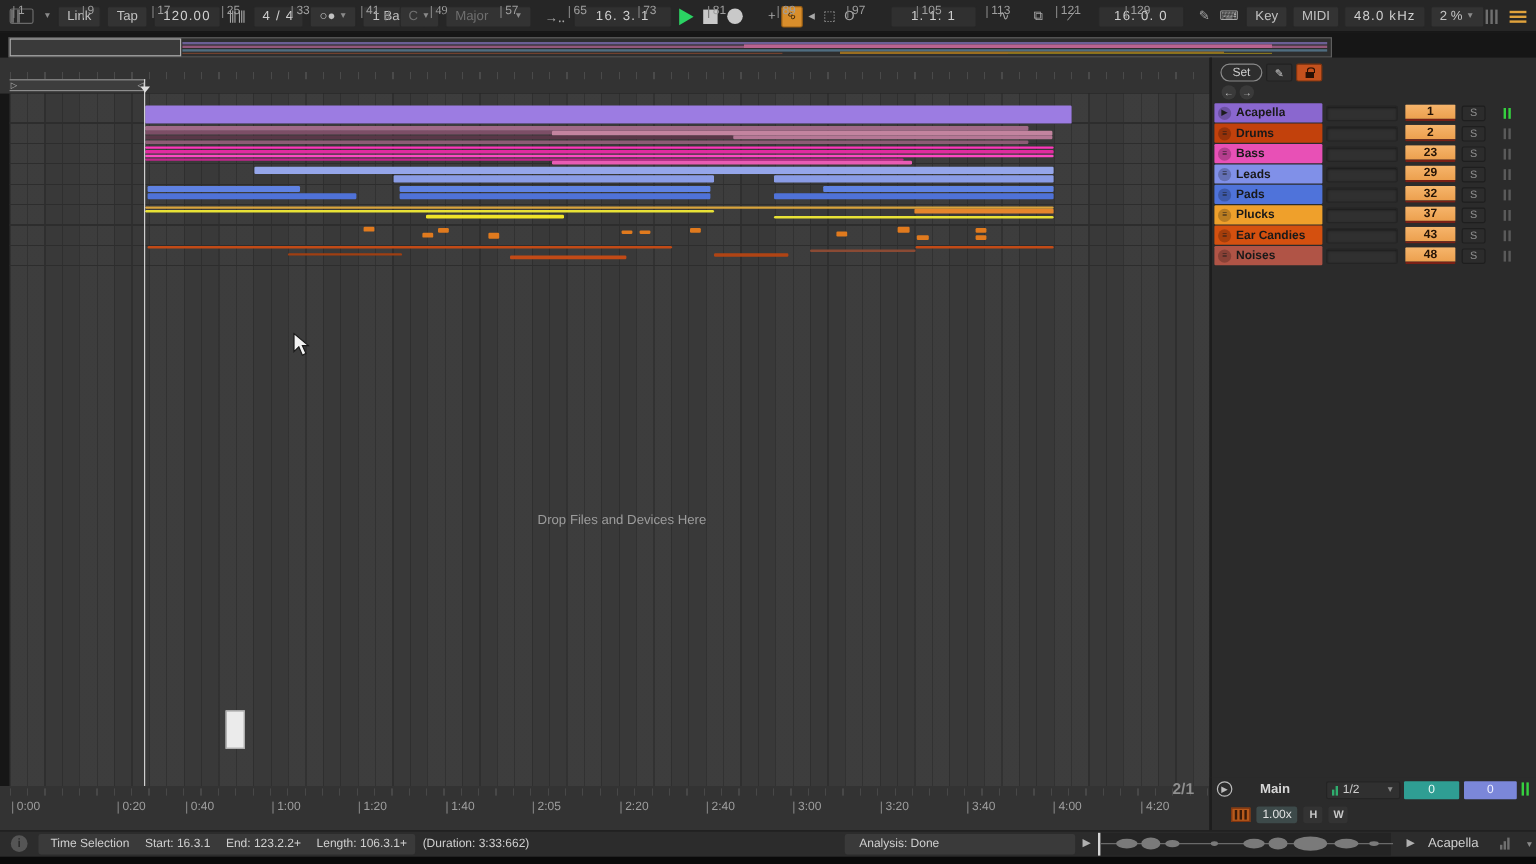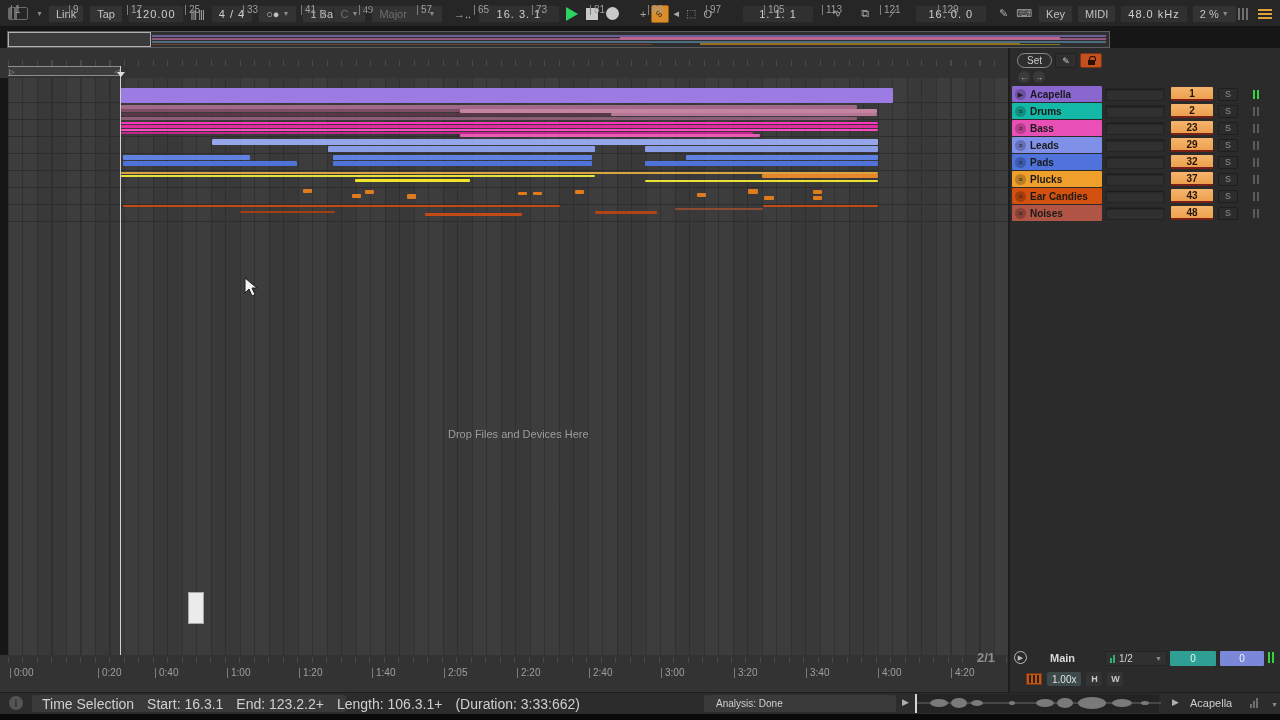--- a/index.html
+++ b/index.html
@@ -108,21 +108,21 @@
   .xfade-icon{width:16px;height:12px;background:#b85a1c;border:1px solid #7d3410;display:flex;gap:2px;align-items:center;justify-content:center;}
   .xfade-icon i{width:2px;height:8px;background:#3a1a08;}
   .speed-box{height:14px;padding:0 5px;background:#3d4a4a;color:#e2e2e2;font-size:10px;display:flex;align-items:center;border-radius:2px;}
   .hw-box{width:16px;height:14px;background:#333;color:#c9c9c9;font-size:9px;font-weight:bold;display:flex;align-items:center;justify-content:center;border-radius:2px;}
 
   
   .status-bar{position:absolute;left:0;top:692px;width:1280px;height:22px;background:#2c2c2c;border-top:1px solid #1e1e1e;}
   .info-ci{position:absolute;left:9px;top:3px;width:14px;height:14px;border-radius:50%;background:#555;color:#2c2c2c;
       font-size:10px;font-weight:bold;display:flex;align-items:center;justify-content:center;}
   .sel-box{position:absolute;left:32px;top:2px;width:314px;height:17px;background:#3a3a3a;border-radius:2px;
-      display:flex;align-items:center;gap:13px;padding:0 10px;font-size:14px;color:#cfcfcf;white-space:nowrap;}
+      display:flex;align-items:center;gap:13px;padding:0 10px;font-size:10px;color:#cfcfcf;white-space:nowrap;}
   .analysis-box{position:absolute;left:704px;top:2px;width:192px;height:17px;background:#3a3a3a;border-radius:2px;
       display:flex;align-items:center;padding:0 12px;font-size:10px;color:#cfcfcf;}
   .prev-btn{position:absolute;top:4px;font-size:9px;color:#b0b0b0;}
   .wave-box{position:absolute;left:915px;top:1px;width:244px;height:19px;background:#242424;border-left:2px solid #d5d5d5;}
   .prev-name{position:absolute;left:1190px;top:4px;font-size:11px;color:#cfcfcf;}
   .lvl-icon{position:absolute;left:1250px;top:5px;display:flex;align-items:flex-end;gap:1px;height:10px;}
   .lvl-icon i{width:2px;background:#6f6f6f;}
   .bottom-black{position:absolute;left:0;top:714px;width:1280px;height:6px;background:#0a0a0a;}
 
   .cursor{position:absolute;left:244px;top:277px;}
@@ -347,21 +347,21 @@
           <div class="t-box"></div>
           <div class="t-num">1</div>
           <div class="t-solo">S</div>
           <div class="t-meter" style="color: rgb(53, 209, 63);">
             <i></i>
             <i></i>
           </div>
         </div>
 
         <div class="track-row">
-          <div class="t-name" style="background: #14b8a6;">
+          <div class="t-name" style="background: #c2410c;">
             <span class="t-icon">≡</span>
             <span class="t-label">Drums</span>
           </div>
           <div class="t-box"></div>
           <div class="t-num">2</div>
           <div class="t-solo">S</div>
           <div class="t-meter" style="color: rgb(90, 90, 90);">
             <i></i>
             <i></i>
           </div>

